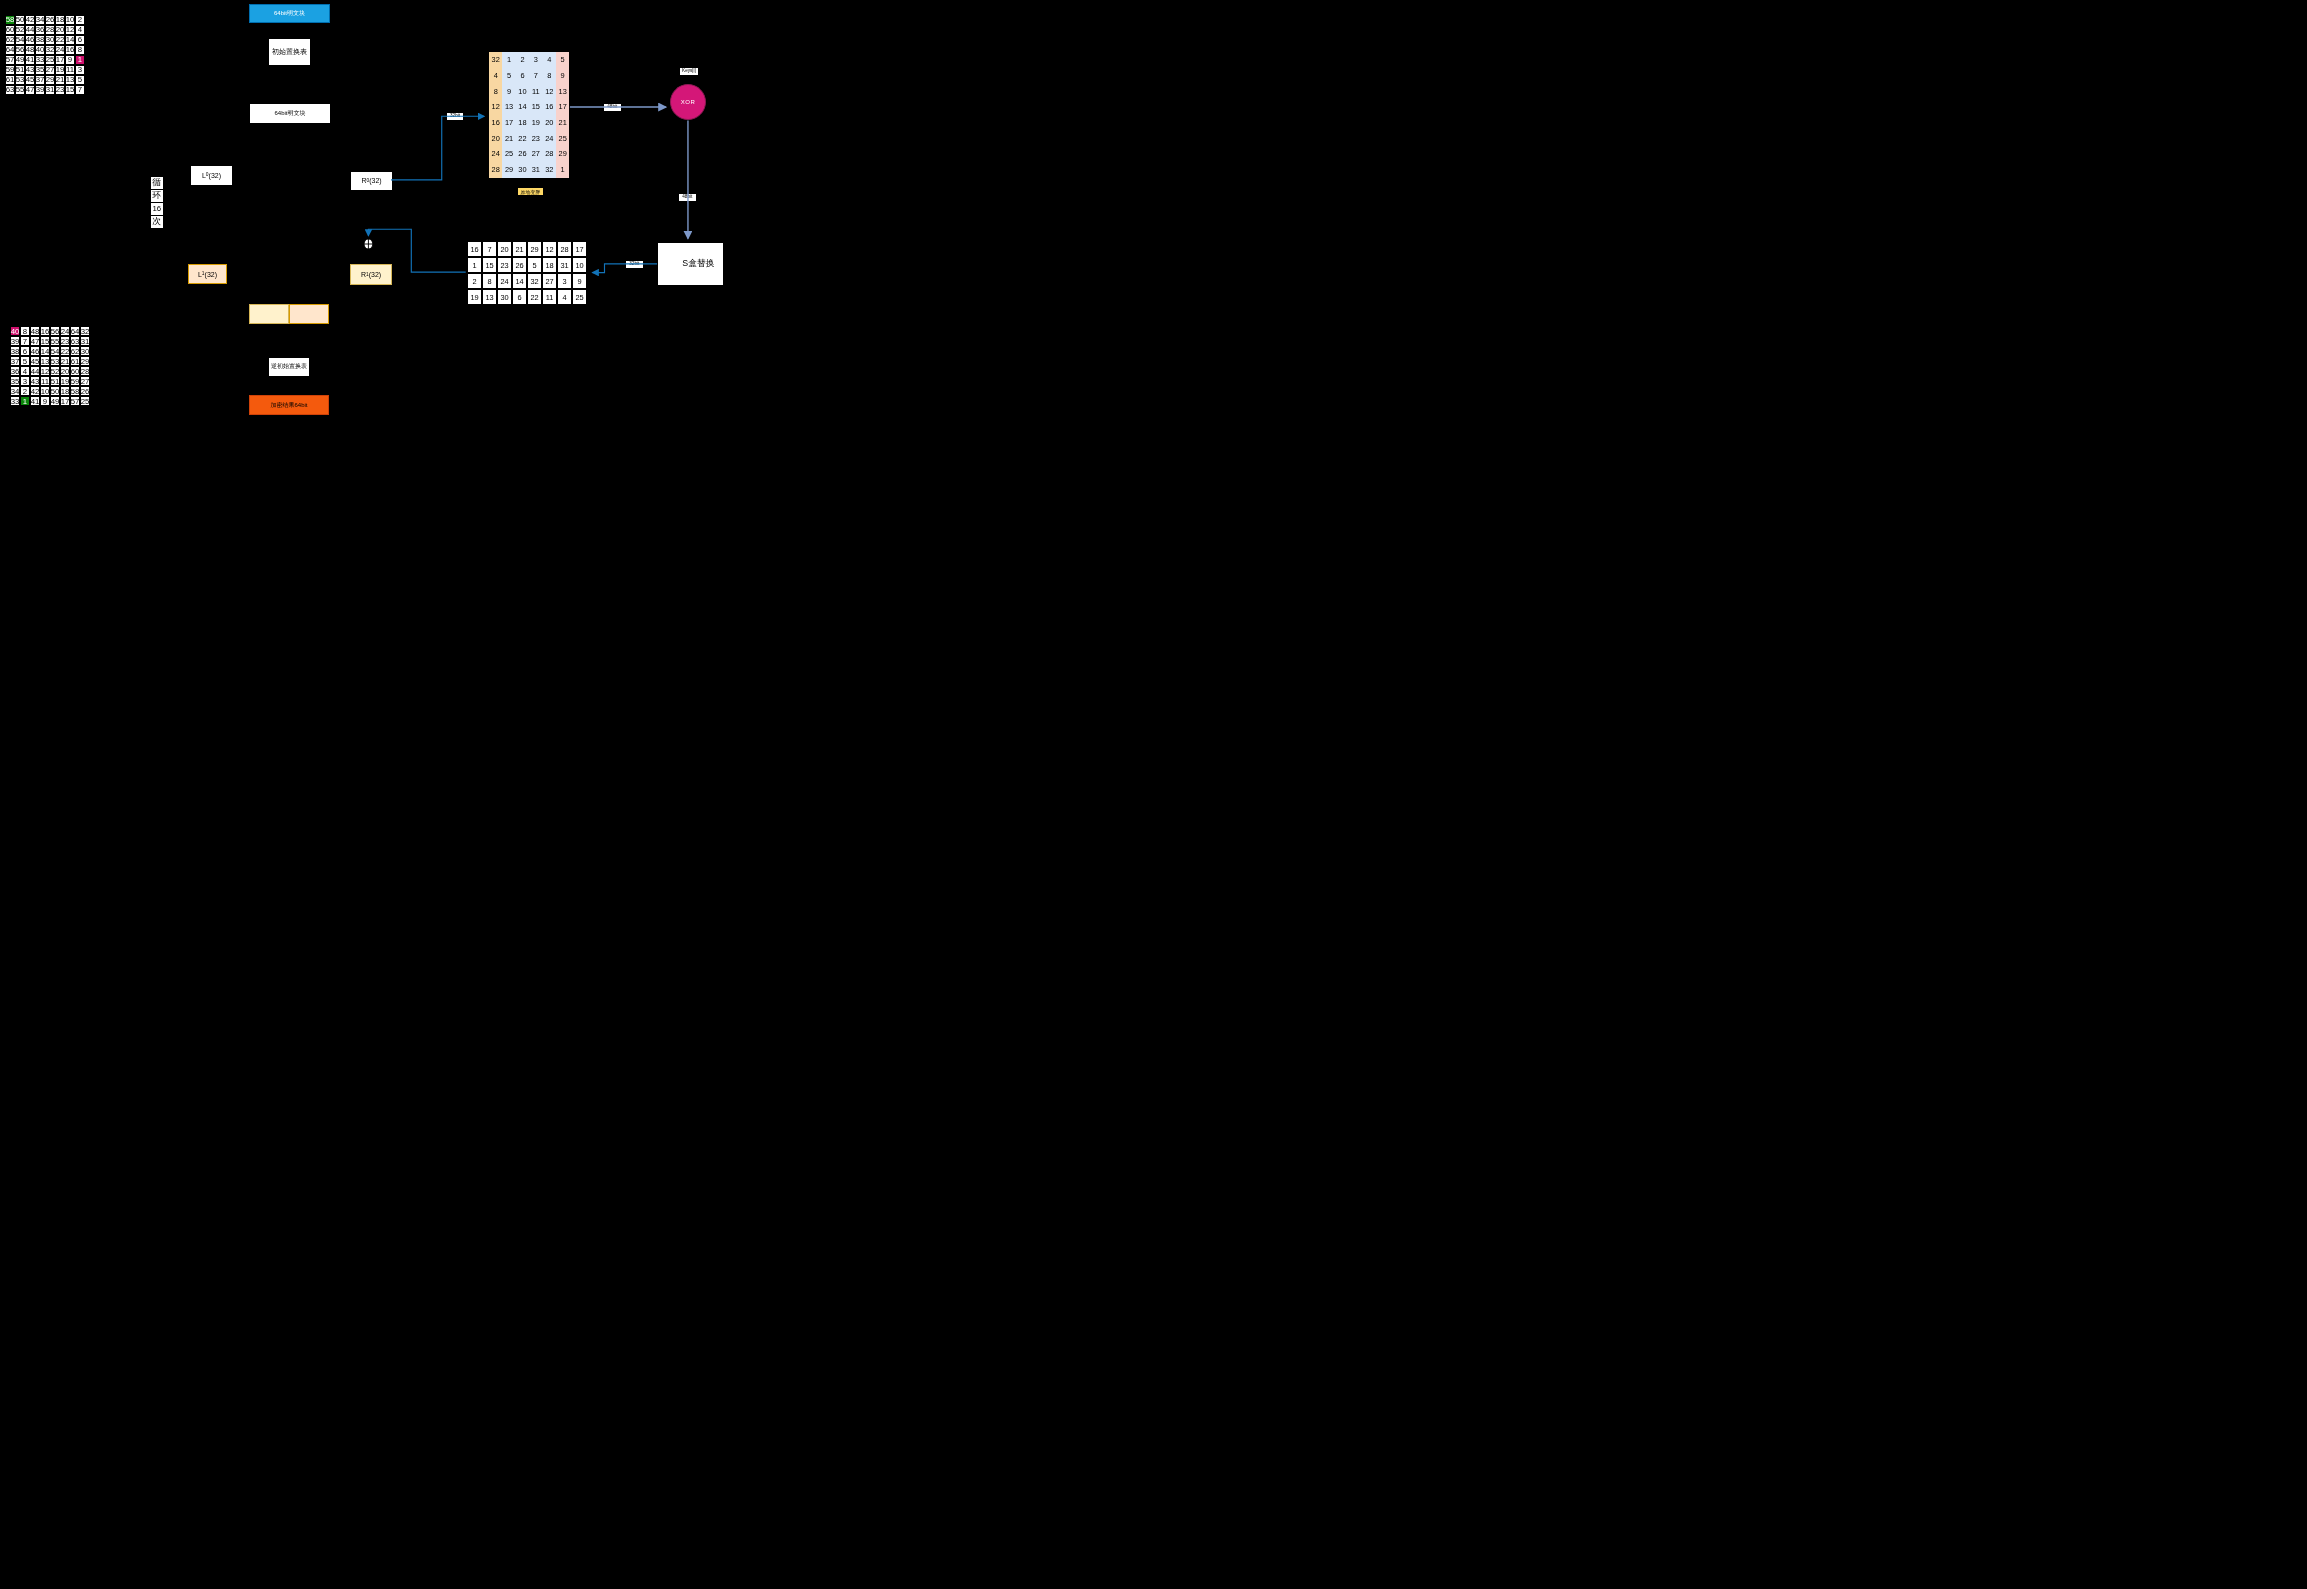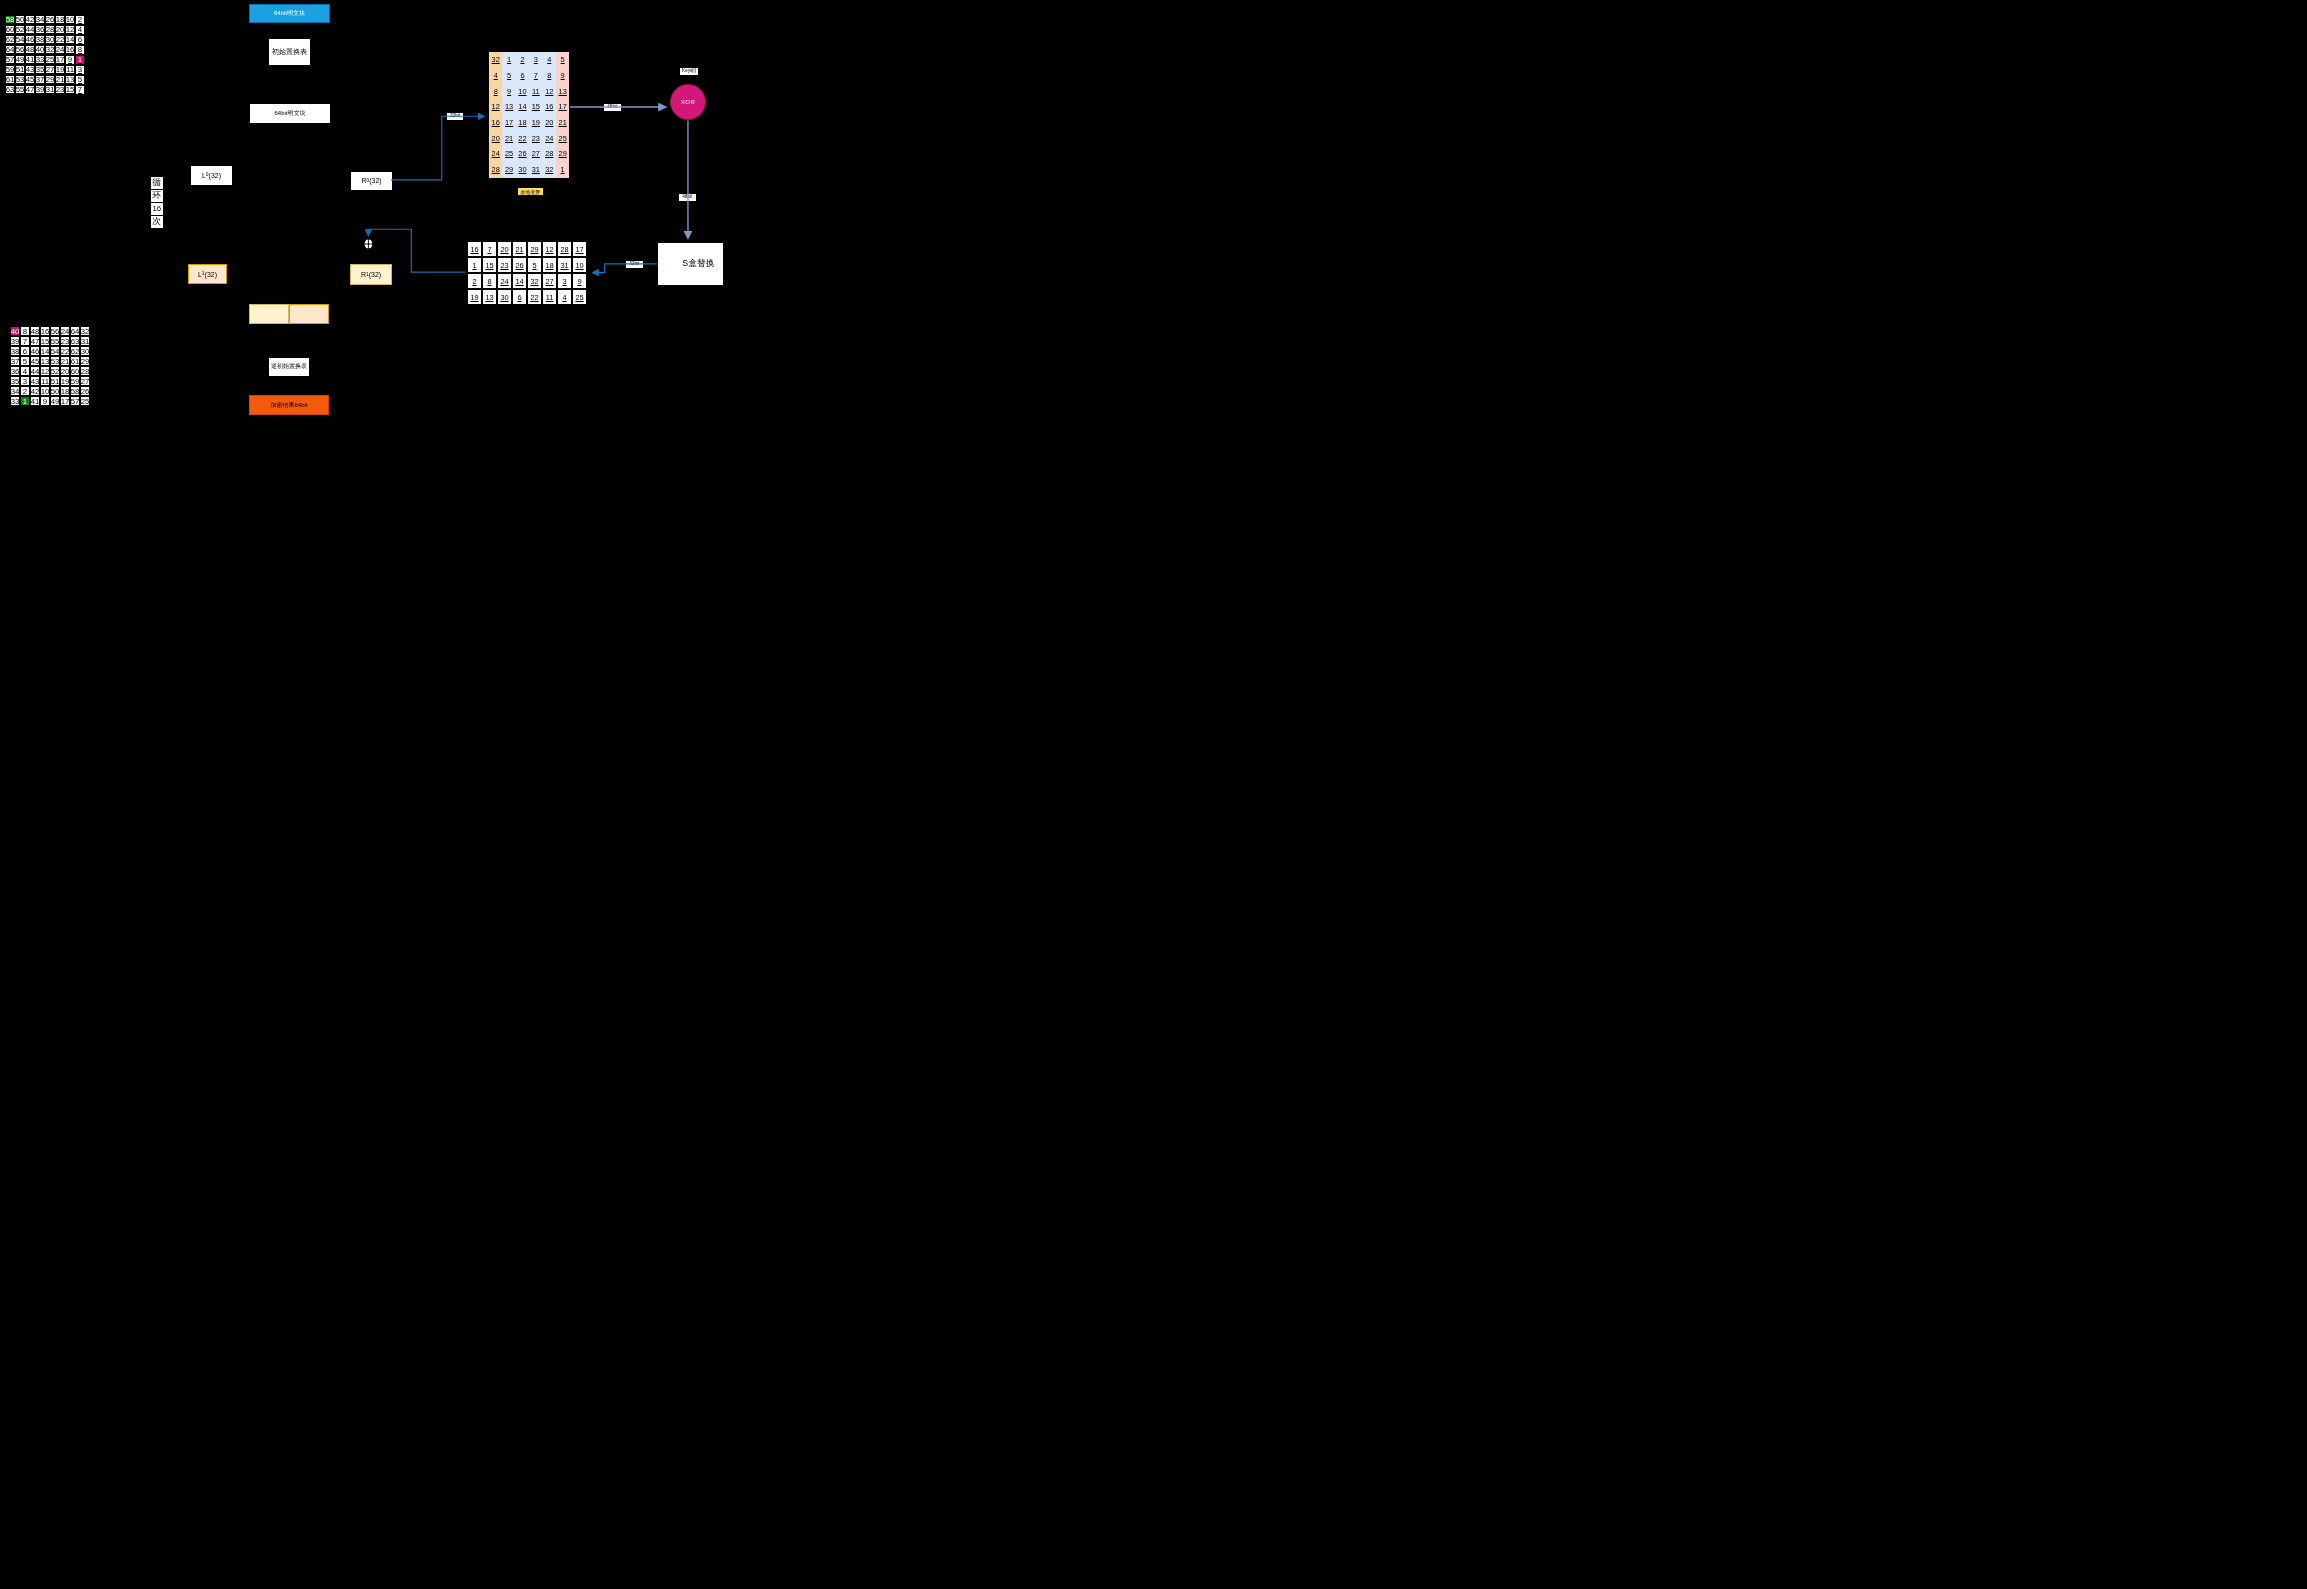--- a/index.html
+++ b/index.html
@@ -1,21 +1,21 @@
 <!DOCTYPE html>
 <html style="font-size:7.4px"><head>
 <meta charset="utf-8">
 <style>
   html,body{margin:0;padding:0;background:#000;}
   #stage{position:relative;width:723px;height:429px;background:#000;overflow:hidden;
          font-family:"Liberation Sans", sans-serif;}
   .abs{position:absolute;box-sizing:border-box;}
 
   
-  .grid{display:grid;text-decoration:underline;}
+  .grid{display:grid;}
   .grid .cell{display:flex;align-items:center;justify-content:center;
               background:#fff;color:#000;}
   .bordered .cell{border:0.5px solid #000;}
   .ip-grid{grid-template-columns:repeat(8,10px);grid-auto-rows:10px;font-size:7.8px;}
   .p-grid{grid-template-columns:repeat(8,15px);grid-auto-rows:16px;font-size:7.4px;}
   .e-grid{grid-template-columns:repeat(6,13.4px);grid-auto-rows:15.7px;font-size:7.4px;}
   .e-grid .cell{border:none;}
   .cell.c-orange{background:#f8d7a2;}
   .cell.c-blue{background:#d9e7f8;}
   .cell.c-pink{background:#f8d2cc;}

